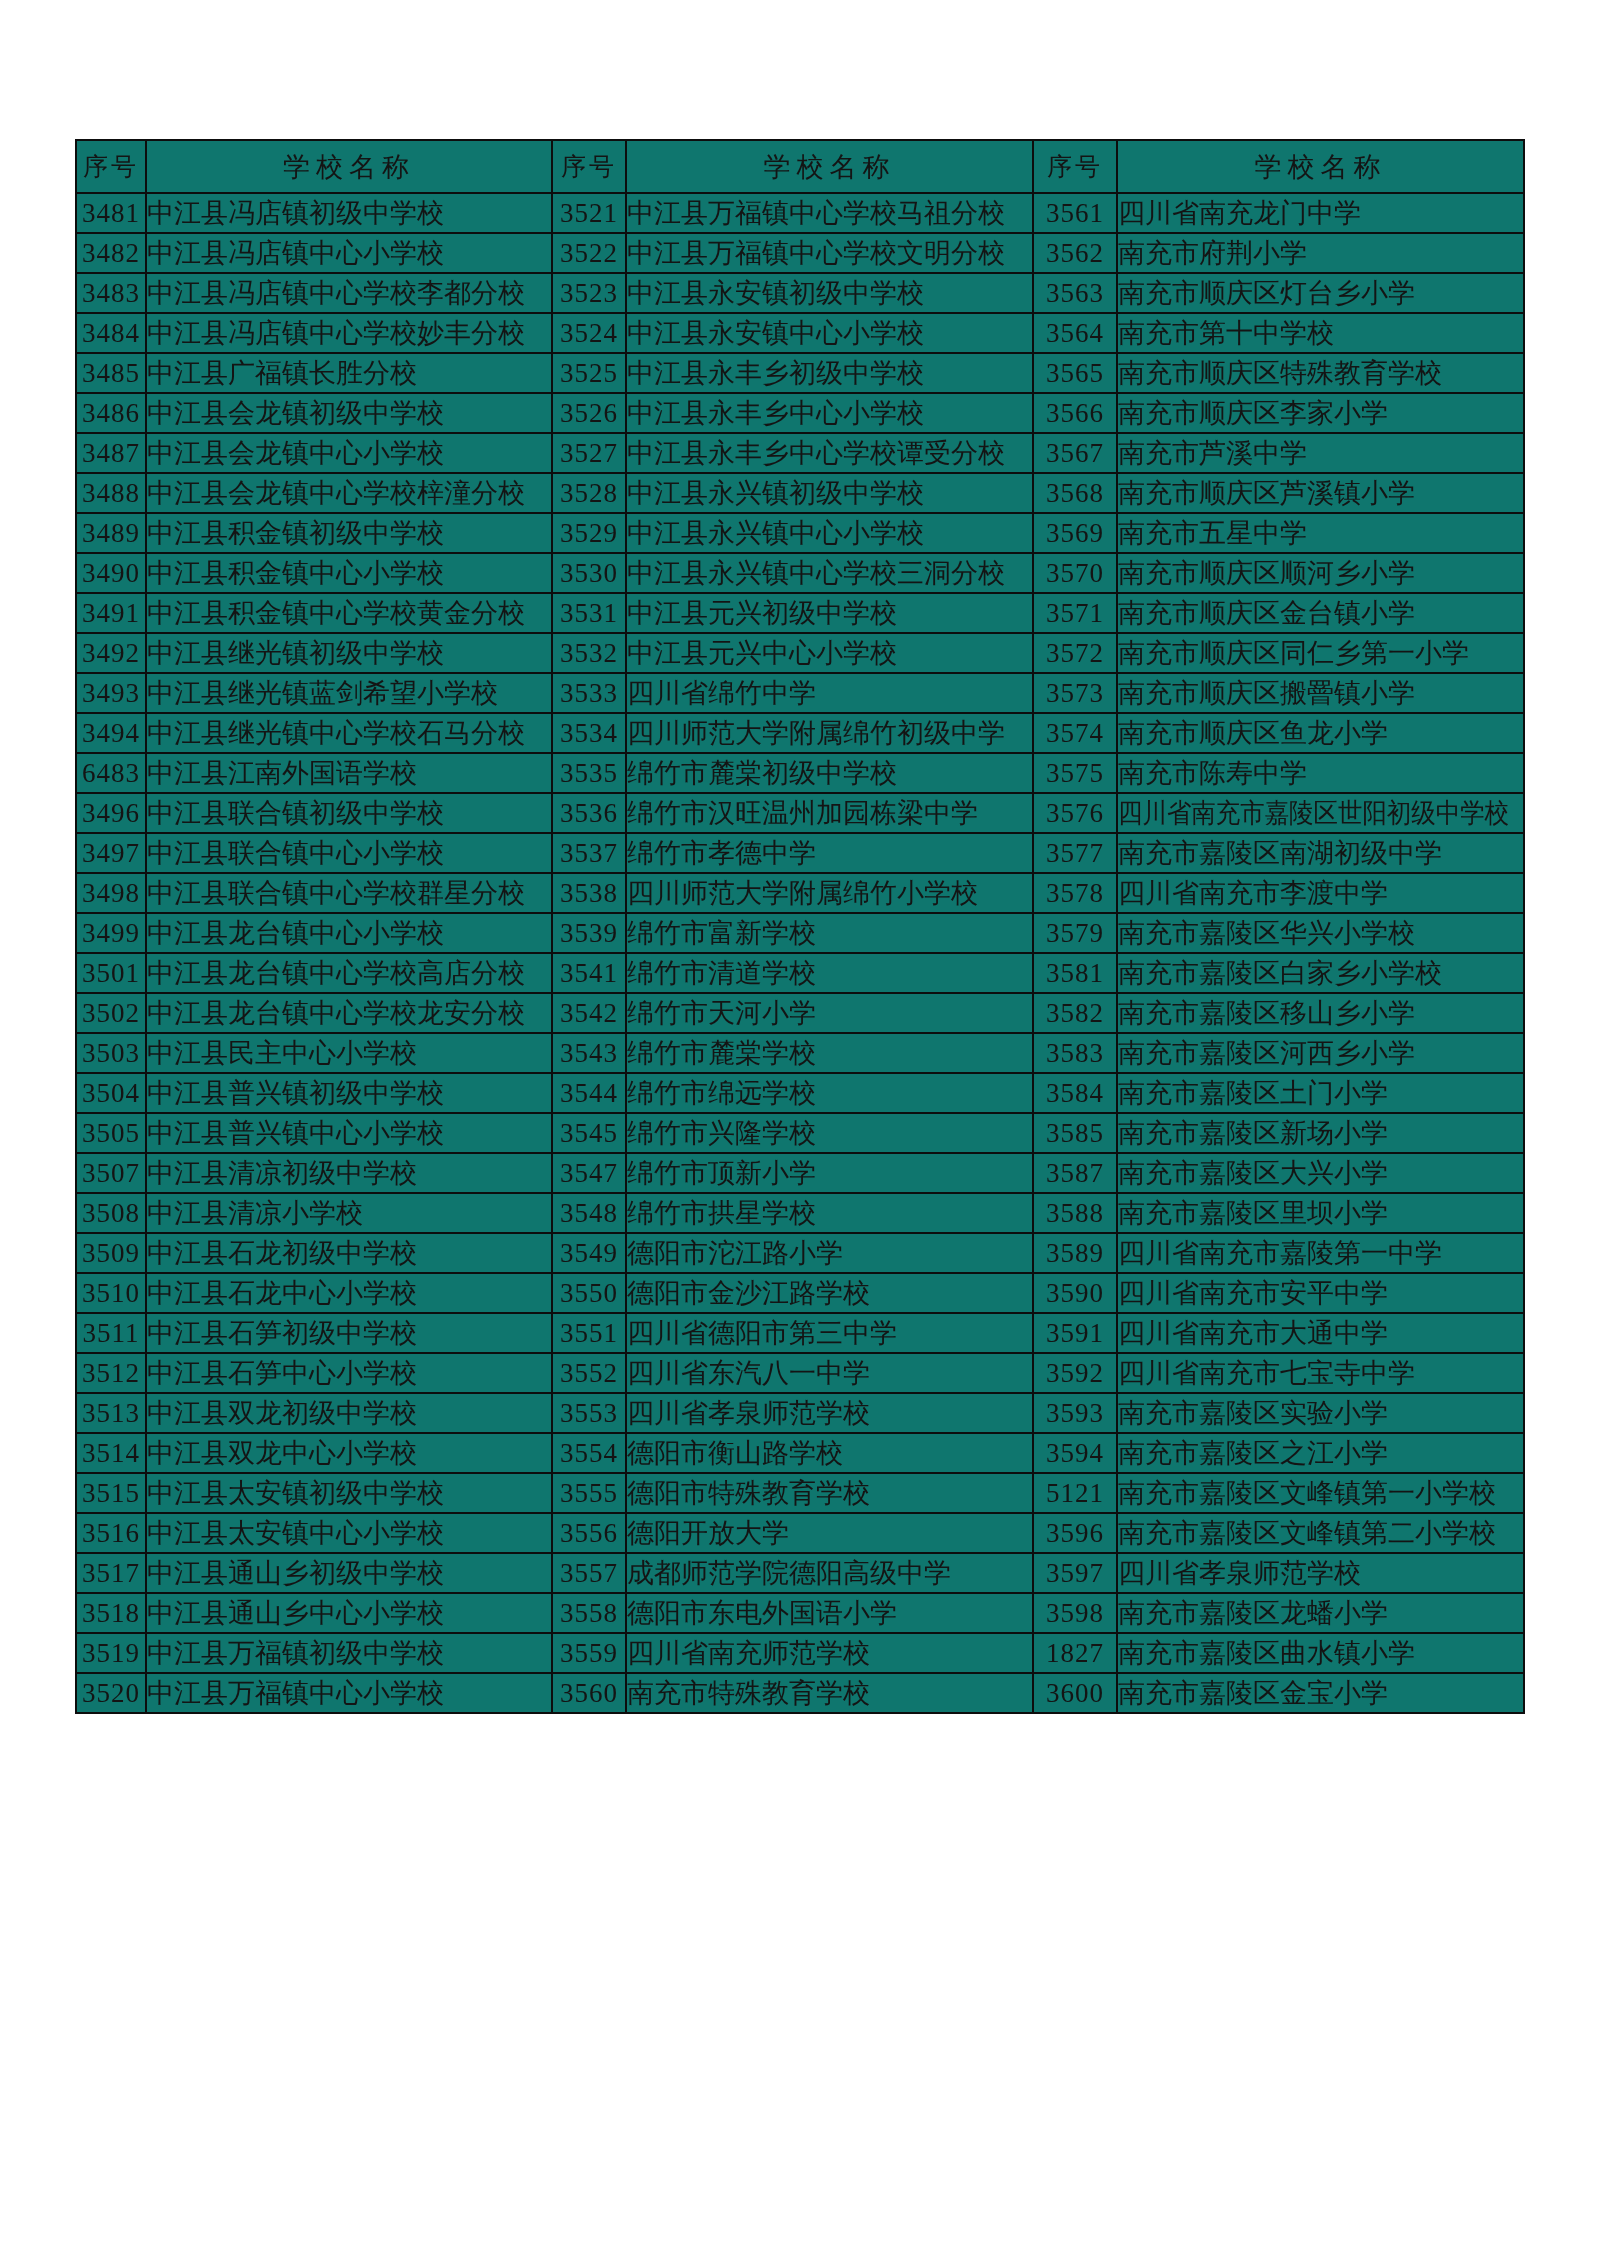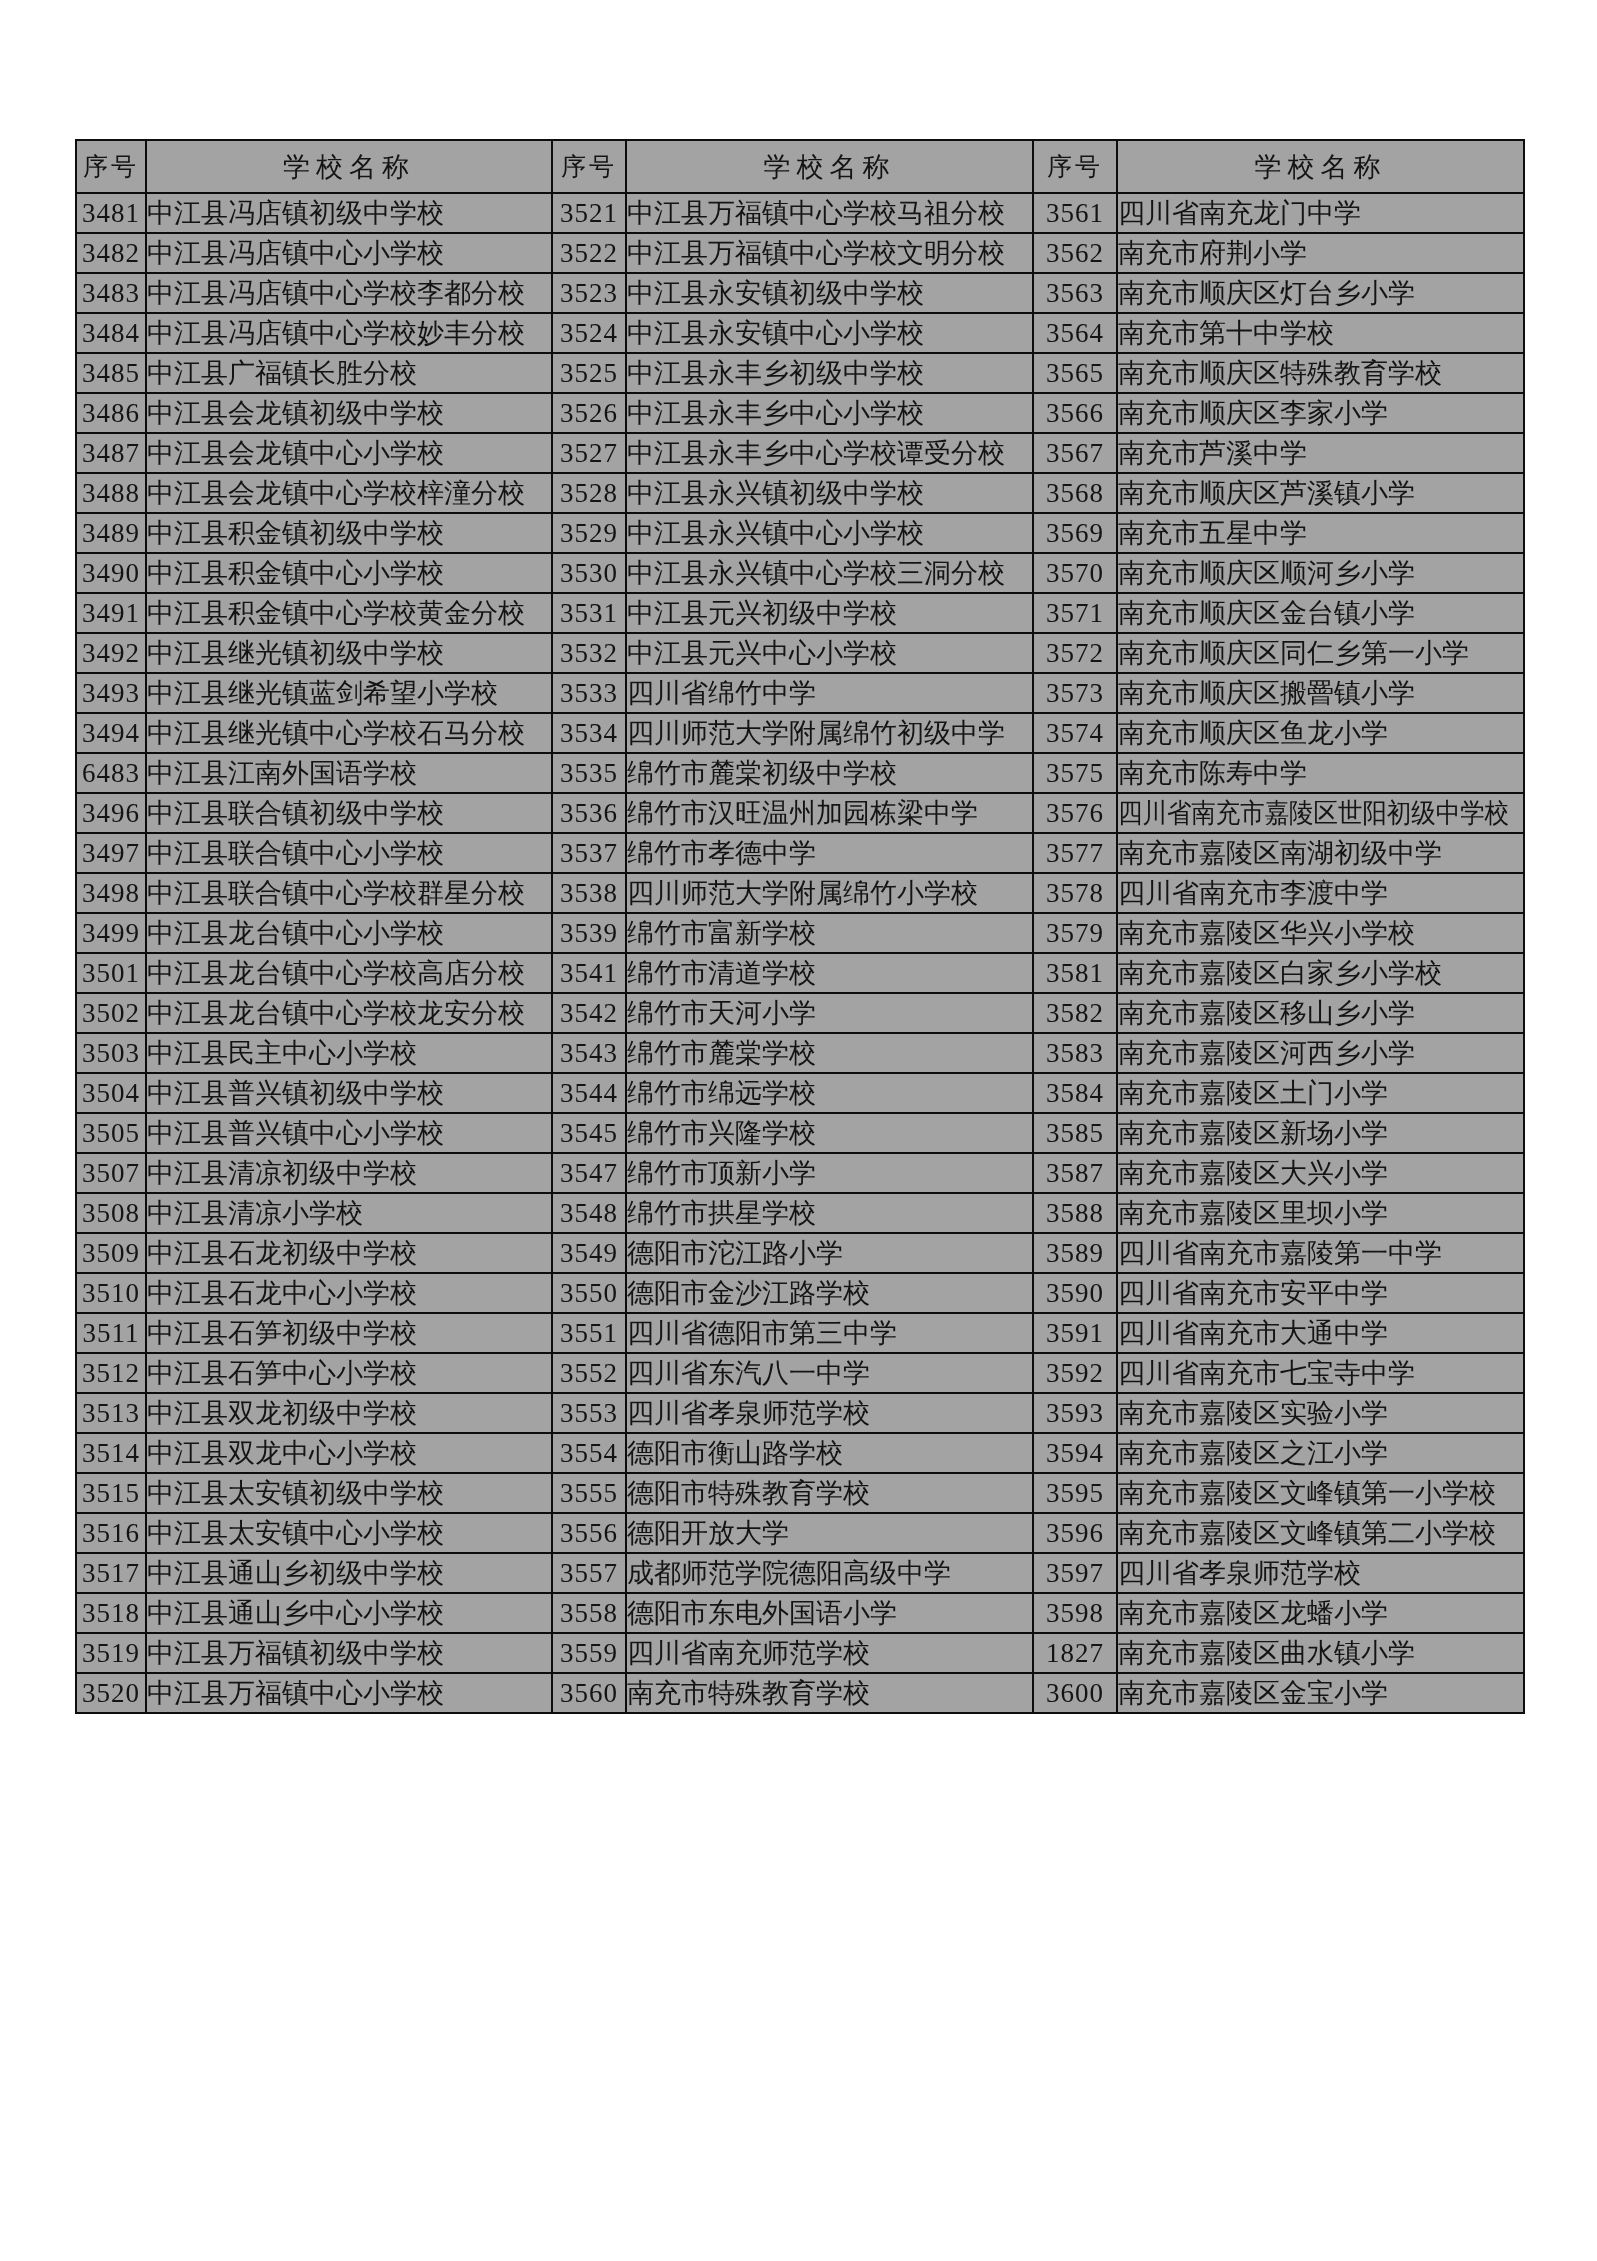--- a/index.html
+++ b/index.html
@@ -15,21 +15,21 @@
     margin:0 auto;
     overflow:hidden;
   }
   table.school-table {
     position:absolute;
     left:75px;
     top:139px;
     width:1448px;
     border-collapse:collapse;
     table-layout:fixed;
-    background:#a3a3a3;
+    background:#0f766e;
   }
   table.school-table col.c-no1   { width:70px; }
   table.school-table col.c-name1 { width:406px; }
   table.school-table col.c-no2   { width:74px; }
   table.school-table col.c-name2 { width:407px; }
   table.school-table col.c-no3   { width:84px; }
   table.school-table col.c-name3 { width:407px; }
   table.school-table th,
   table.school-table td {
     border:2px solid #0d0d0d;
@@ -346,21 +346,21 @@
           <td class="no-cell">3554</td>
           <td class="name-cell"><span>德阳市衡山路学校</span></td>
           <td class="no-cell">3594</td>
           <td class="name-cell"><span>南充市嘉陵区之江小学</span></td>
         </tr>
         <tr>
           <td class="no-cell">3515</td>
           <td class="name-cell"><span>中江县太安镇初级中学校</span></td>
           <td class="no-cell">3555</td>
           <td class="name-cell"><span>德阳市特殊教育学校</span></td>
-          <td class="no-cell">3595</td>
+          <td class="no-cell">5121</td>
           <td class="name-cell"><span>南充市嘉陵区文峰镇第一小学校</span></td>
         </tr>
         <tr>
           <td class="no-cell">3516</td>
           <td class="name-cell"><span>中江县太安镇中心小学校</span></td>
           <td class="no-cell">3556</td>
           <td class="name-cell"><span>德阳开放大学</span></td>
           <td class="no-cell">3596</td>
           <td class="name-cell"><span>南充市嘉陵区文峰镇第二小学校</span></td>
         </tr>

